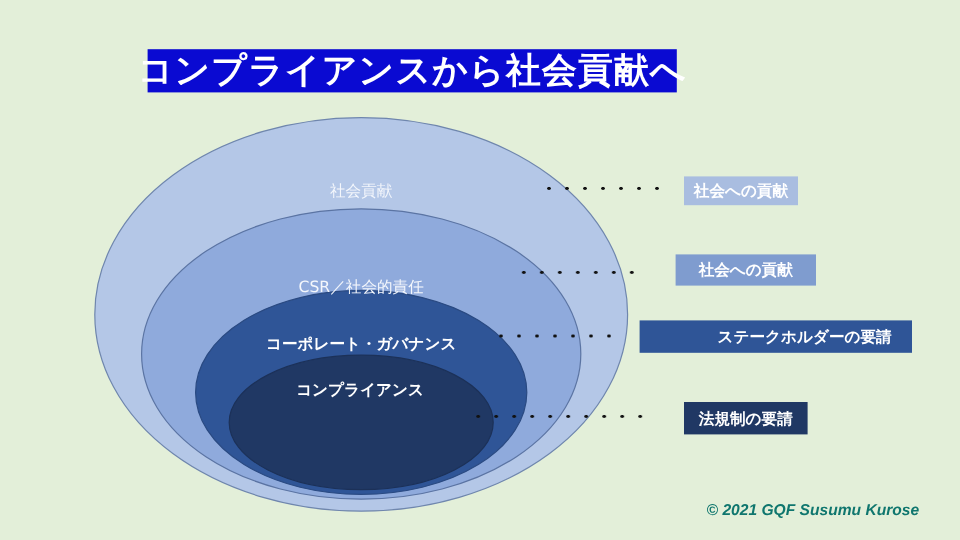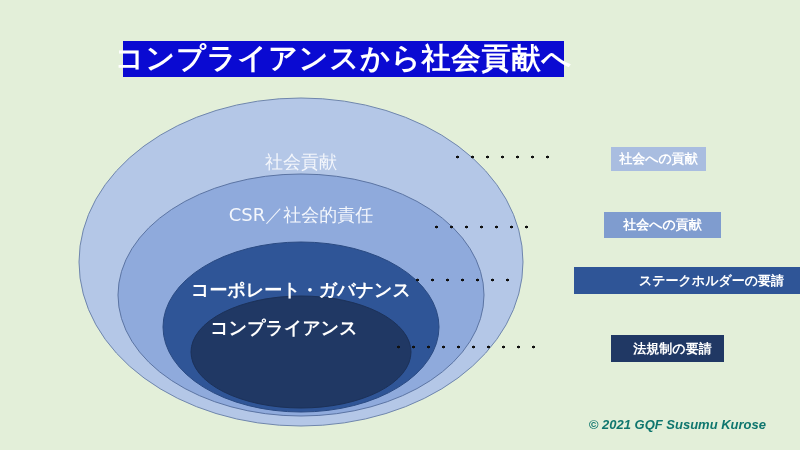--- a/index.html
+++ b/index.html
@@ -12,60 +12,60 @@
   .title-banner {
     position: absolute; left: 123px; top: 41px; width: 441px; height: 36px;
     background: #0a0ad2;
     color: #ffffff;
     font-weight: bold; font-size: 29px; letter-spacing: 1px;
     display: flex; align-items: center; justify-content: center;
     white-space: nowrap;
   }
   svg.diagram { position: absolute; left: 0; top: 0; }
   .ring-label {
-    position: absolute; color: #ffffff; font-weight: bold; font-size: 18px;
+    position: absolute; color: #ffffff; font-weight: bold; font-size: 13px;
     transform: translateX(-50%); white-space: nowrap;
   }
   .ring-label.light { color: #f4f7fc; font-weight: normal; }
   .dots {
     position: absolute; height: 4px;
     background-image: radial-gradient(circle, #111 1.3px, transparent 1.6px);
     background-size: 15px 4px;
     background-repeat: repeat-x;
   }
   .tag {
     position: absolute; color: #ffffff; font-size: 13px; font-weight: bold;
-    display: flex; align-items: center; justify-content: center; white-space: nowrap; margin-left: 41px;
+    display: flex; align-items: center; justify-content: center; white-space: nowrap;
   }
   .copyright {
     position: absolute; right: 34px; top: 417px;
     font-family: "Liberation Sans", sans-serif;
     font-style: italic; font-weight: bold; font-size: 13px; color: #0f766e;
   }
 </style>
 </head>
 <body>
 
 <div class="title-banner">コンプライアンスから社会貢献へ</div>
 
 <svg class="diagram" width="800" height="450">
   <ellipse cx="301" cy="262" rx="222" ry="164" fill="#b4c7e7" stroke="#6f86ad" stroke-width="1"></ellipse>
   <ellipse cx="301" cy="295" rx="183" ry="121" fill="#8faadc" stroke="#5b74a3" stroke-width="1"></ellipse>
   <ellipse cx="301" cy="327" rx="138" ry="85" fill="#2f5597" stroke="#2a4a82" stroke-width="1"></ellipse>
   <ellipse cx="301" cy="352" rx="110" ry="56" fill="#203864" stroke="#1c3158" stroke-width="1"></ellipse>
 </svg>
 
 <div class="ring-label light" style="left:301px; top:150px;">社会貢献</div>
-<div class="ring-label light" style="left:301px; top:203px;text-align:right;">CSR／社会的責任</div>
+<div class="ring-label light" style="left:301px; top:230px;text-align:right;">CSR／社会的責任</div>
 <div class="ring-label" style="left:301px; top:278px;">コーポレート・ガバナンス</div>
-<div class="ring-label" style="left:284px; top:316px;">コンプライアンス</div>
+<div class="ring-label" style="left:300px; top:316px;">コンプライアンス</div>
 
 <div class="dots" style="left:450px; top:155px; width:110px;"></div>
 <div class="dots" style="left:429px; top:225px; width:110px;"></div>
 <div class="dots" style="left:410px; top:278px; width:110px;"></div>
 <div class="dots" style="left:391px; top:345px; width:155px;"></div>
 
 <div class="tag" style="left:570px; top:147px; width:95px; height:24px; background:#a9bde0;">社会への貢献</div>
 <div class="tag" style="left:563px; top:212px; width:117px; height:26px; background:#7f9ccf;">社会への貢献</div>
 <div class="tag" style="left:533px; top:267px; width:179px; height:27px; background:#2f5597;padding-left:48px;">ステークホルダーの要請</div>
-<div class="tag" style="left:570px; top:335px; width:103px; height:27px; background:#203864;padding-left:10px;">法規制の要請</div>
+<div class="tag" style="left:570px; top:335px; width:103px; height:27px; background:#203864;">法規制の要請</div>
 
 <div class="copyright">© 2021 GQF Susumu Kurose</div>
 
 </body></html>

